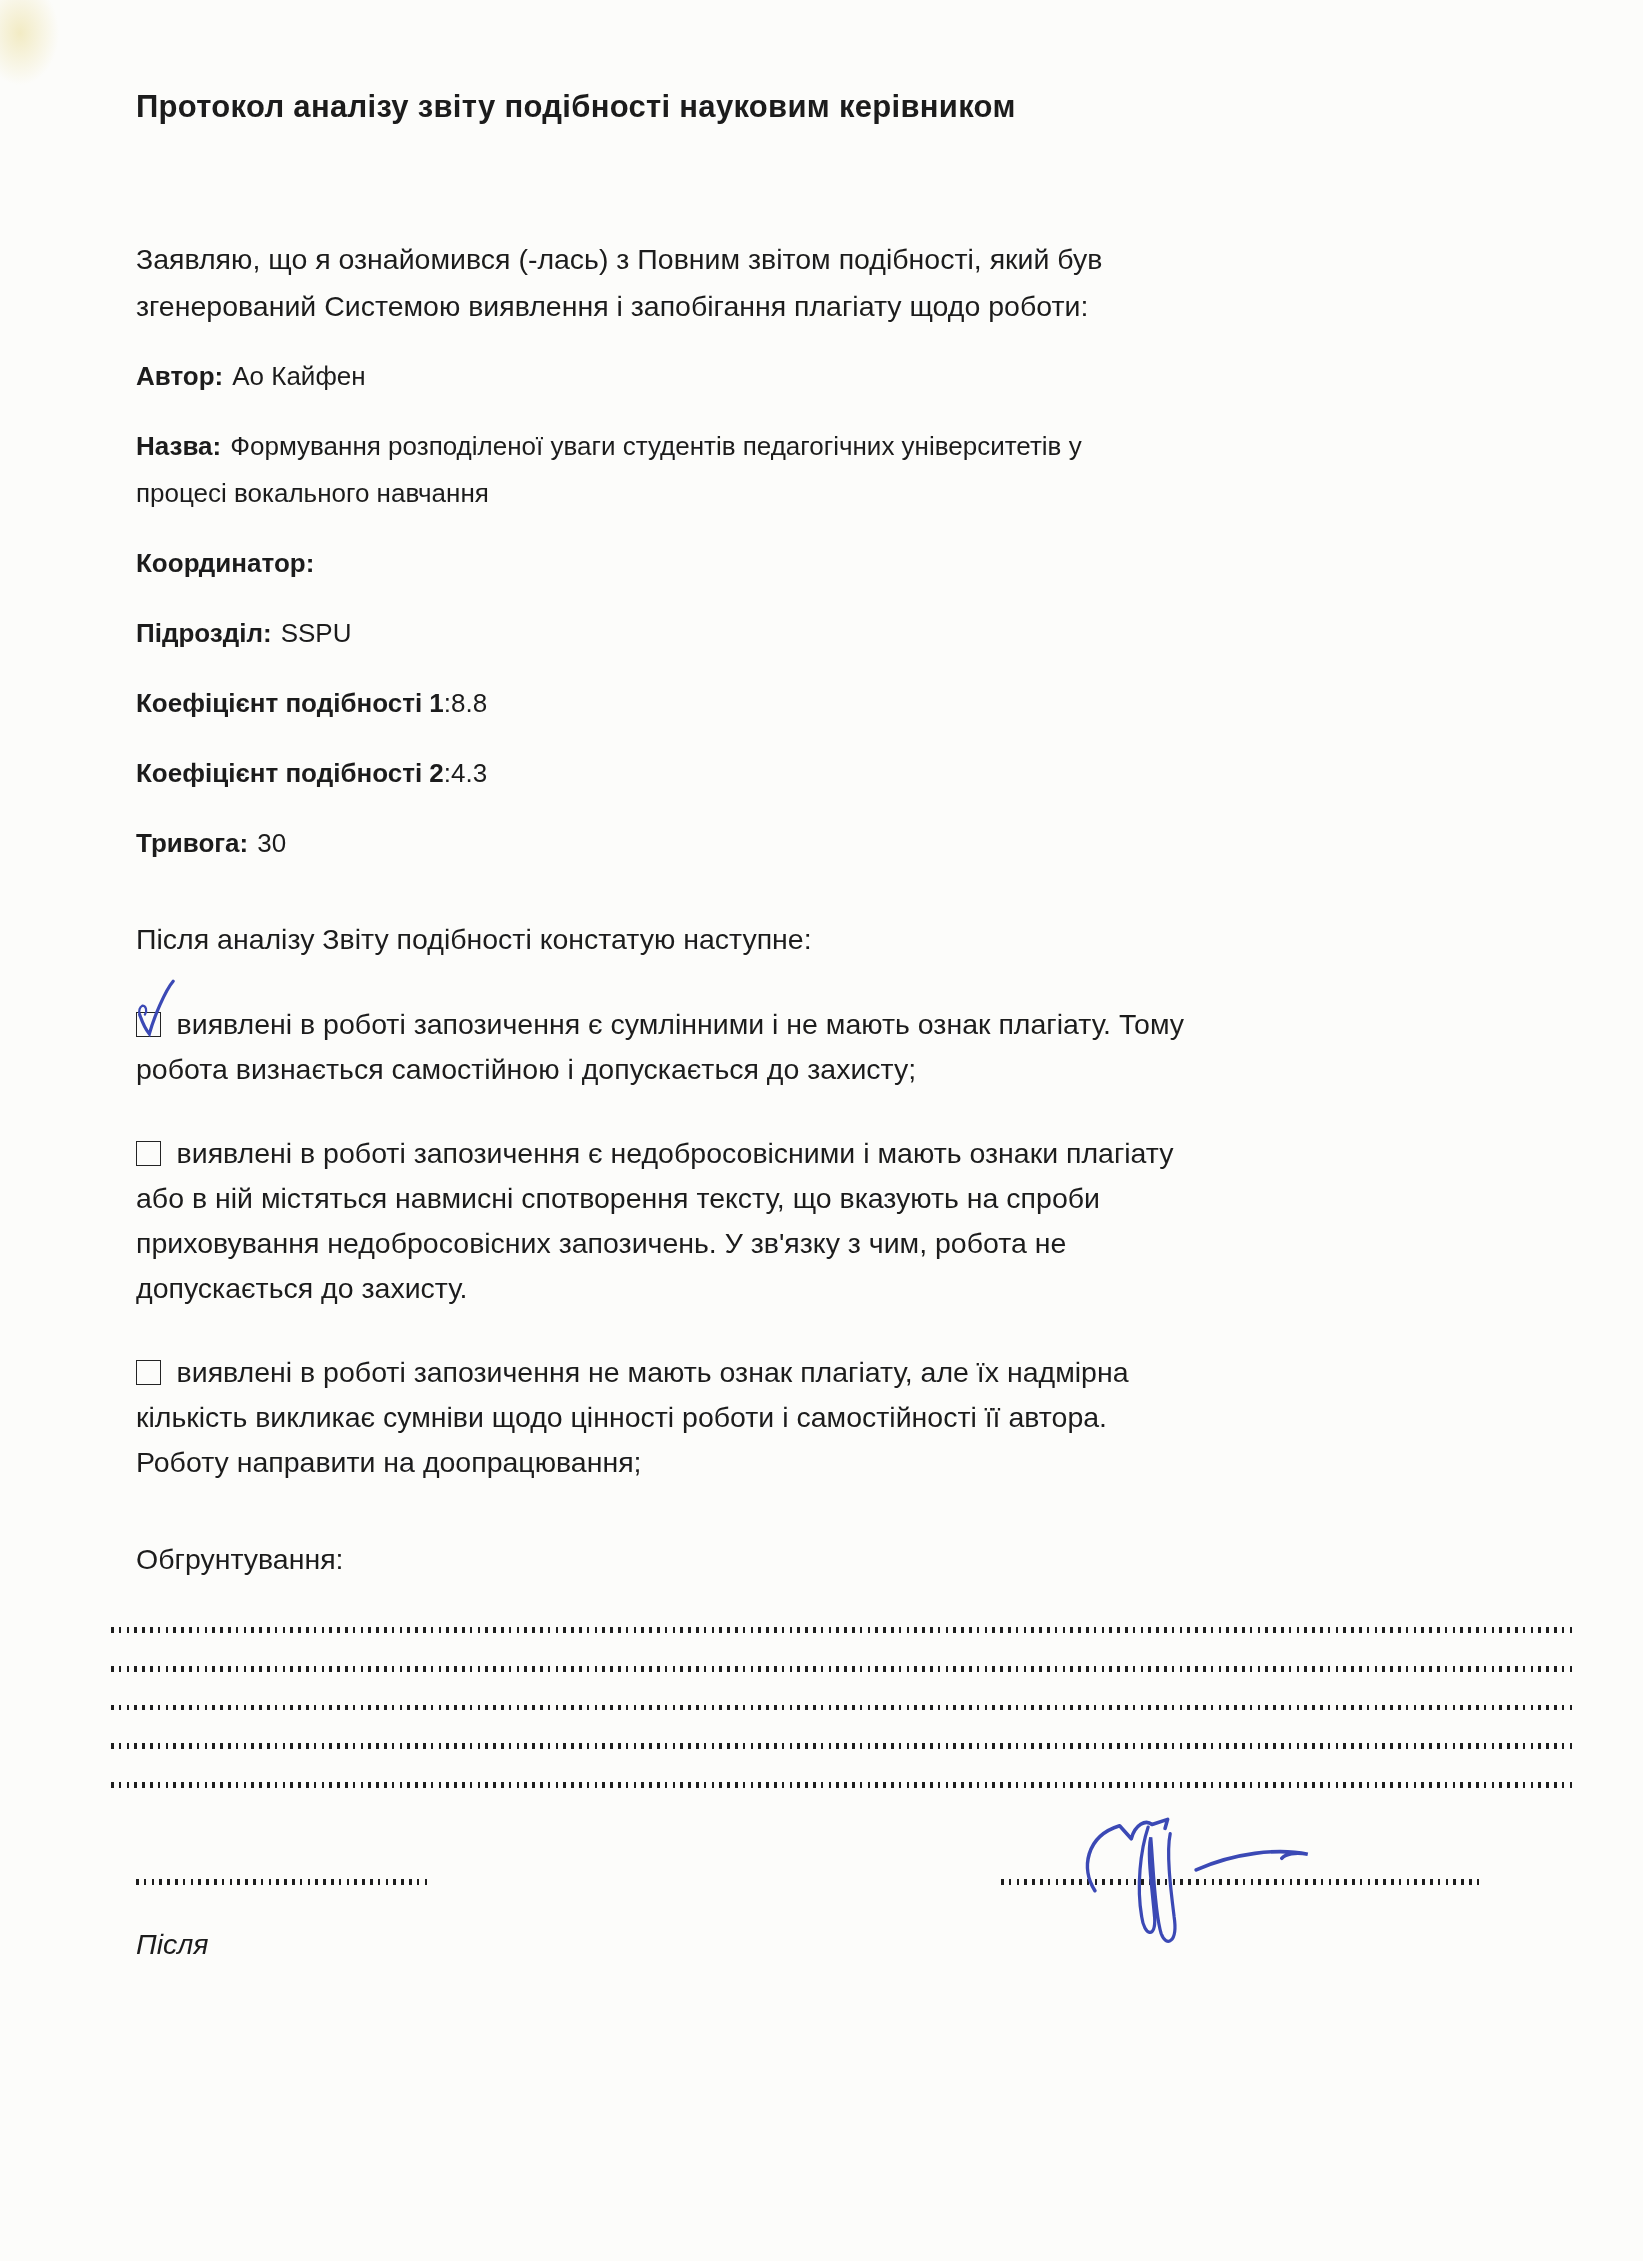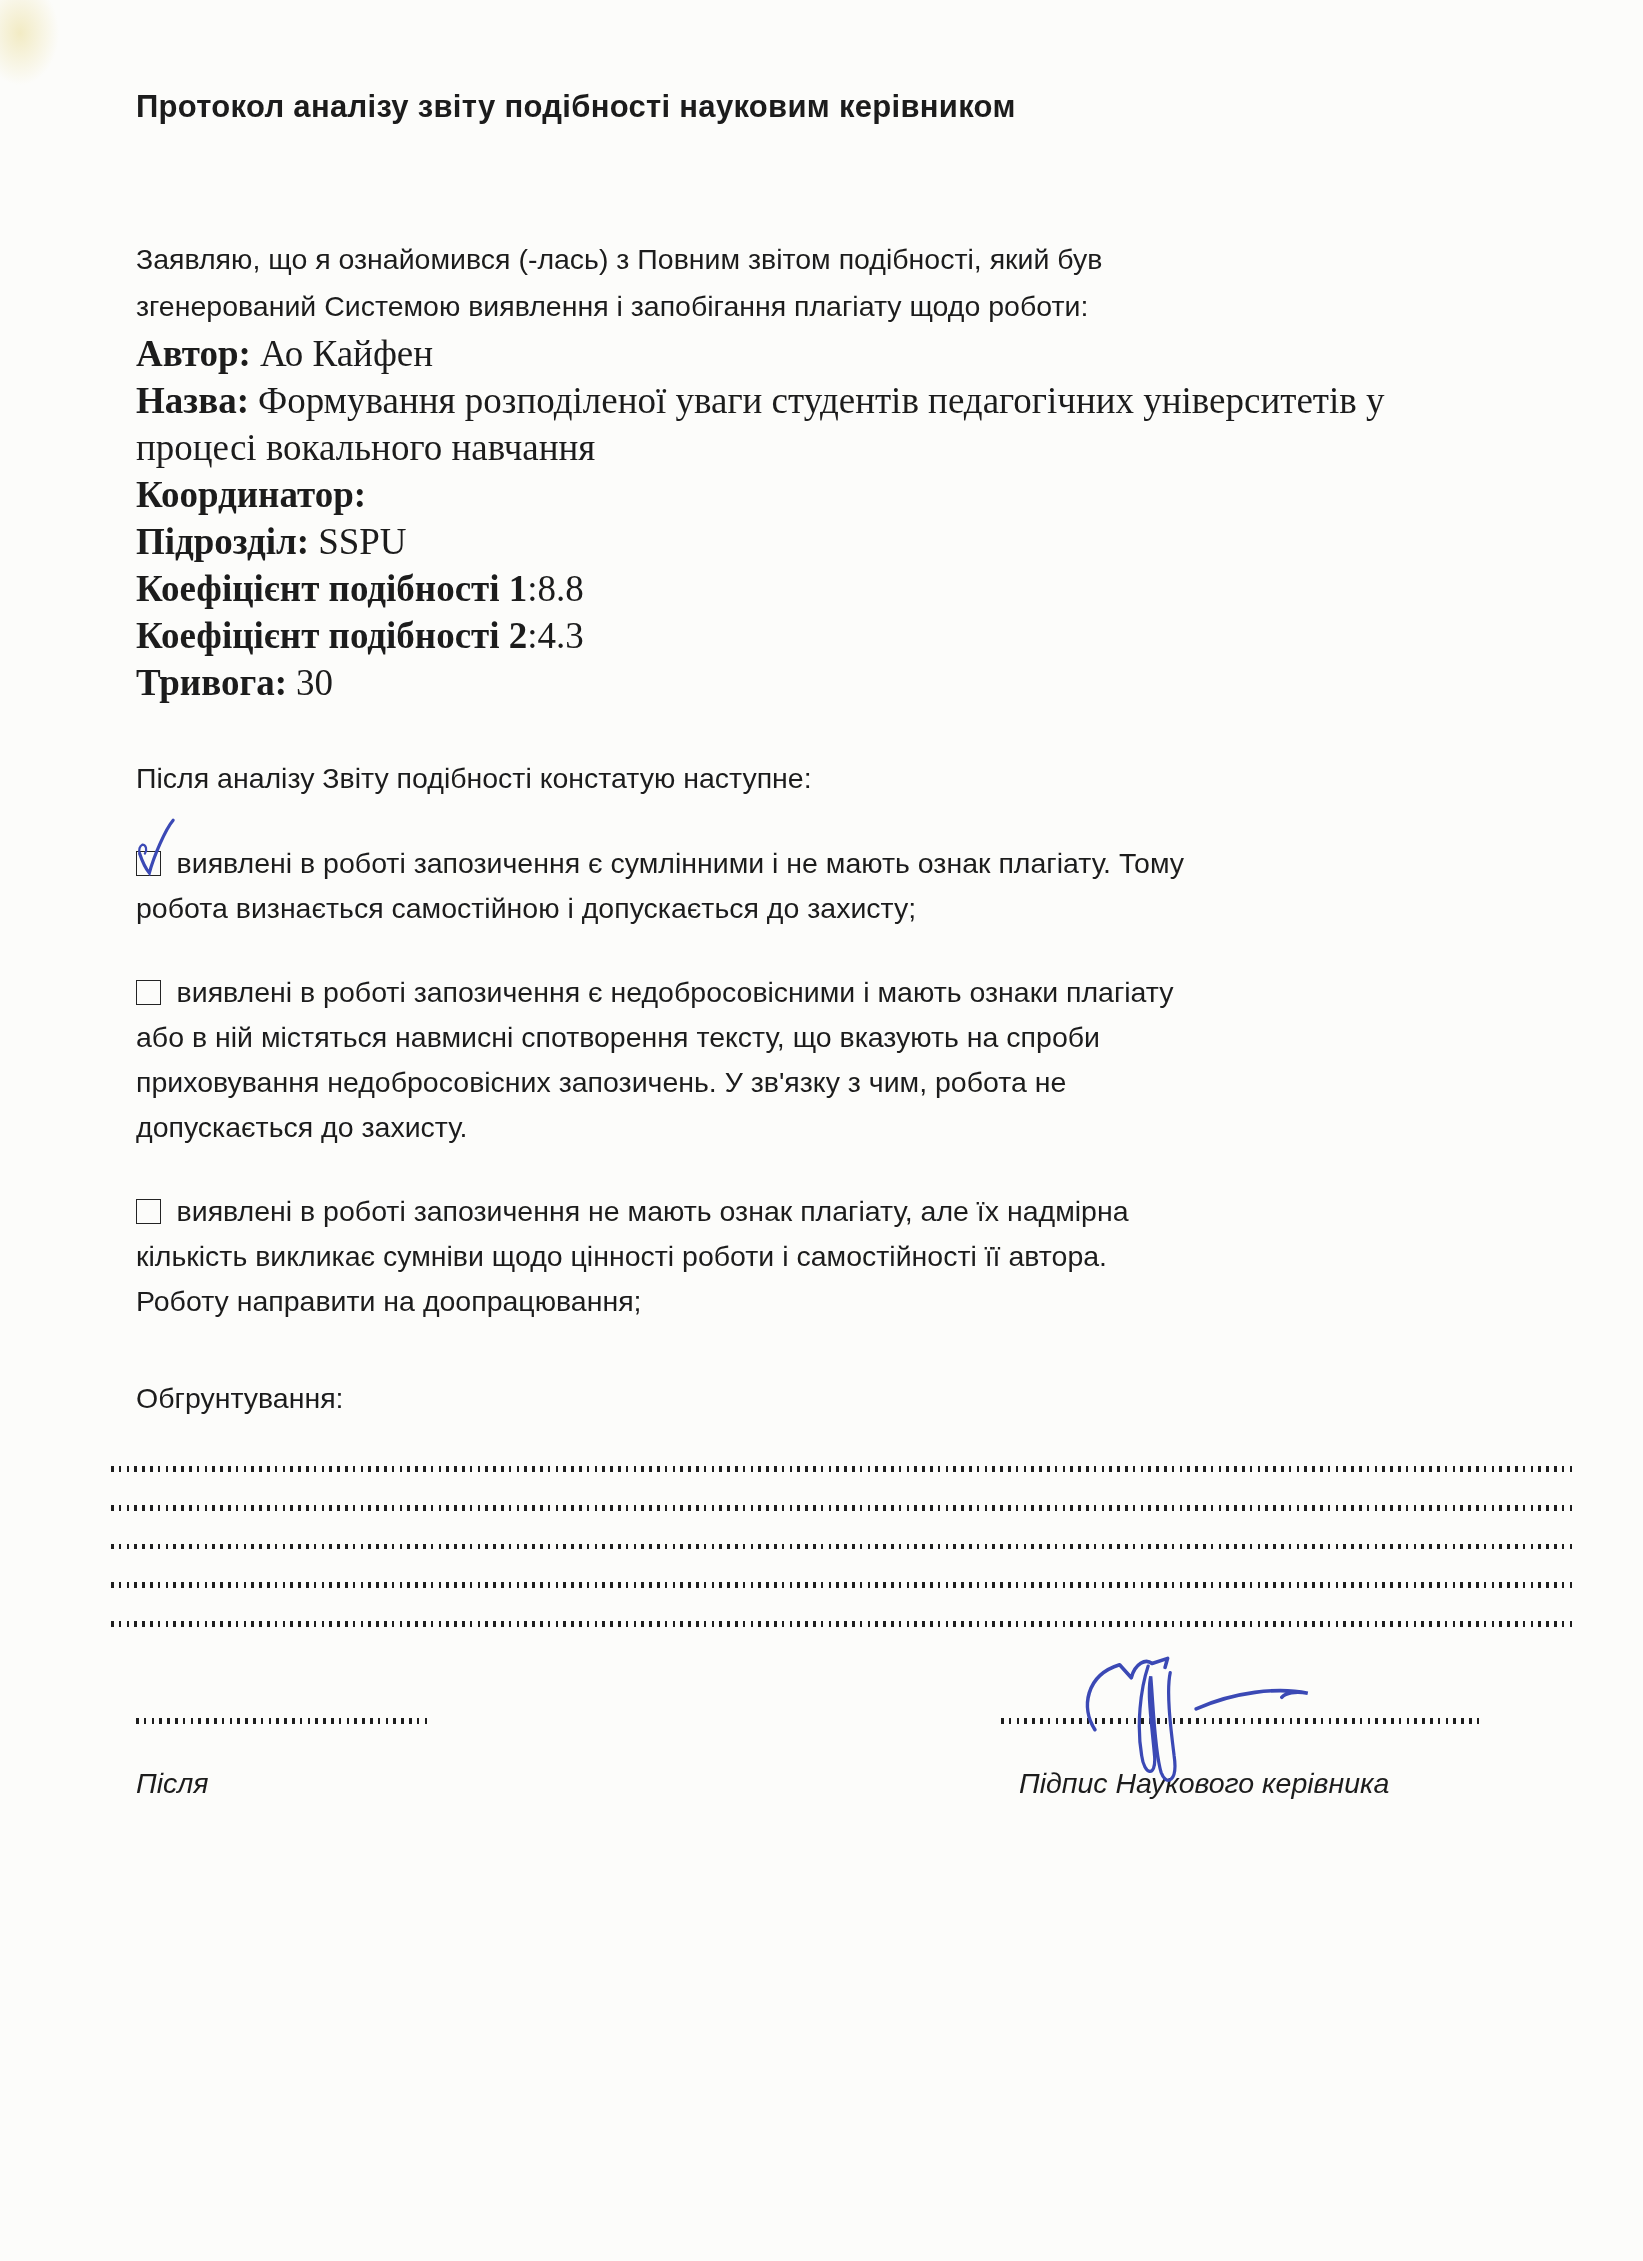--- a/index.html
+++ b/index.html
@@ -18,21 +18,21 @@
   }
   .content {
     position: absolute; top: 88px; left: 136px; width: 1455px;
   }
   p { margin: 0; }
   .doc-title {
     font-size: 31px; font-weight: bold; letter-spacing: 0.3px; line-height: 38px;
   }
   .intro { margin-top: 110px; font-size: 28.5px; line-height: 47px; }
   .wraptext { white-space: pre-line; }
-  .field { font-size: 37px; line-height: 47px; font-family: Liberation Serif, serif; }
+  .field { margin-top: 23px; font-size: 26px; line-height: 47px; }
   .field .label { font-weight: bold; }
   .gap { margin-left: 9px; }
   .statement-heading { margin-top: 49px; font-size: 28.5px; font-weight: normal; line-height: 47px; }
   .option { margin-top: 39px; font-size: 28.5px; line-height: 45px; }
   .checkbox {
     display: inline-block; width: 23px; height: 23px;
     border: 1.9px solid #242424; margin-right: 15.6px;
     vertical-align: -2.6px; position: relative; background: transparent;
   }
   .checkmark-svg { position: absolute; left: -5.2px; top: -36px; overflow: visible; }
@@ -113,18 +113,17 @@
       <div class="sig-line"></div>
       <p class="sig-label">Після</p>
     </div>
     <div class="sig-col-right">
       <svg class="signature-svg" width="279" height="143" viewBox="0 0 430 220">
         <path d="M 40,118 C 18,84 26,34 78,18 L 96,38 C 102,16 118,8 128,16 L 152,8 L 148,22" fill="none" stroke="#3b49b5" stroke-width="5.5" stroke-linecap="round" stroke-linejoin="round"></path>
         <path d="M 122,20 C 110,56 104,112 112,158 C 116,188 134,192 132,160 C 128,112 120,62 126,36 C 130,82 132,152 142,184 C 150,206 168,198 162,158 C 156,110 150,58 156,30" fill="none" stroke="#3b49b5" stroke-width="5" stroke-linecap="round"></path>
         <path d="M 196,86 C 254,60 322,52 368,62 C 348,58 334,62 328,68" fill="none" stroke="#3b49b5" stroke-width="5.5" stroke-linecap="round"></path>
       </svg>
       <div class="sig-line"></div>
-      <p class="sig-label sig-label-right">Підпис Наукового керівника</p>
     </div>
   </div>
 
 </div>
 
 
 </body></html>

